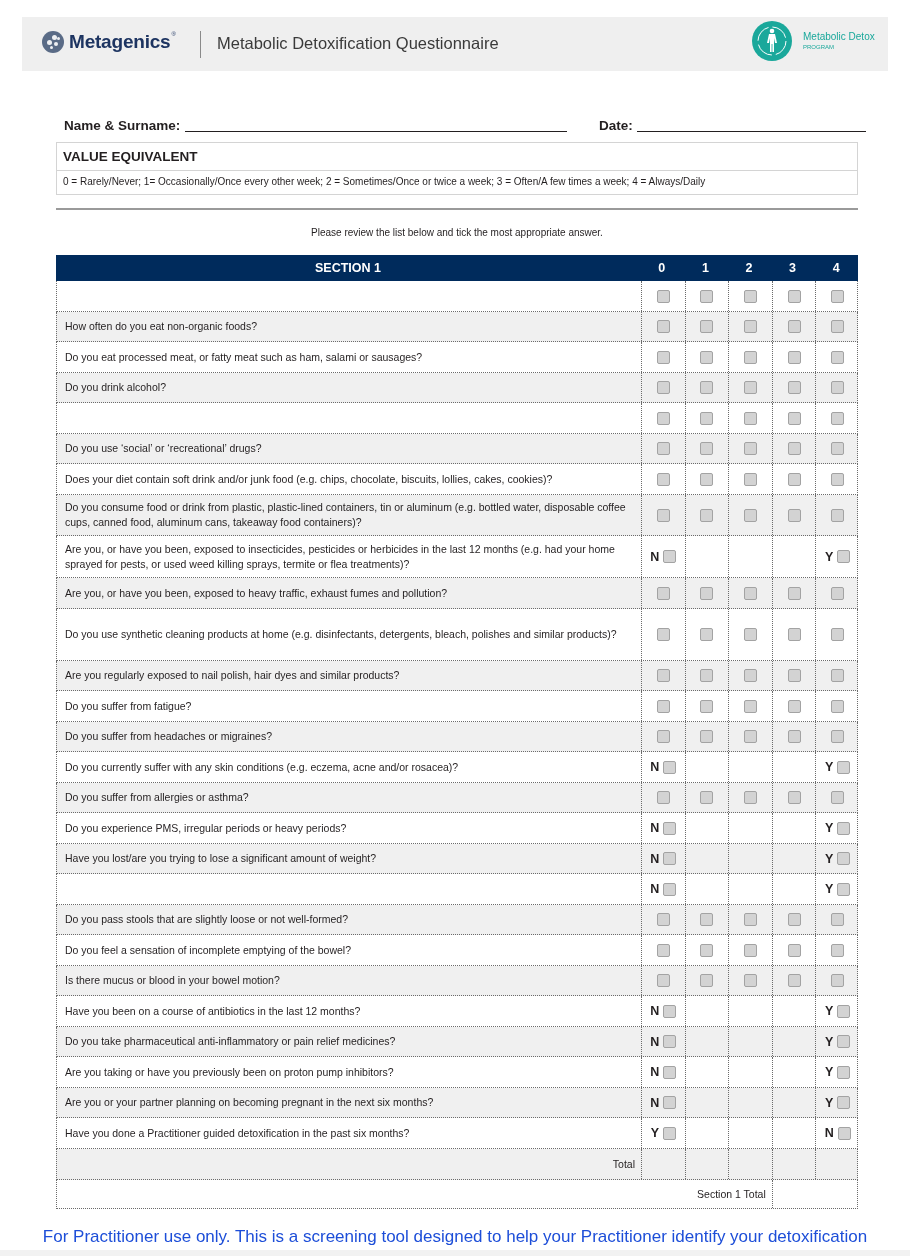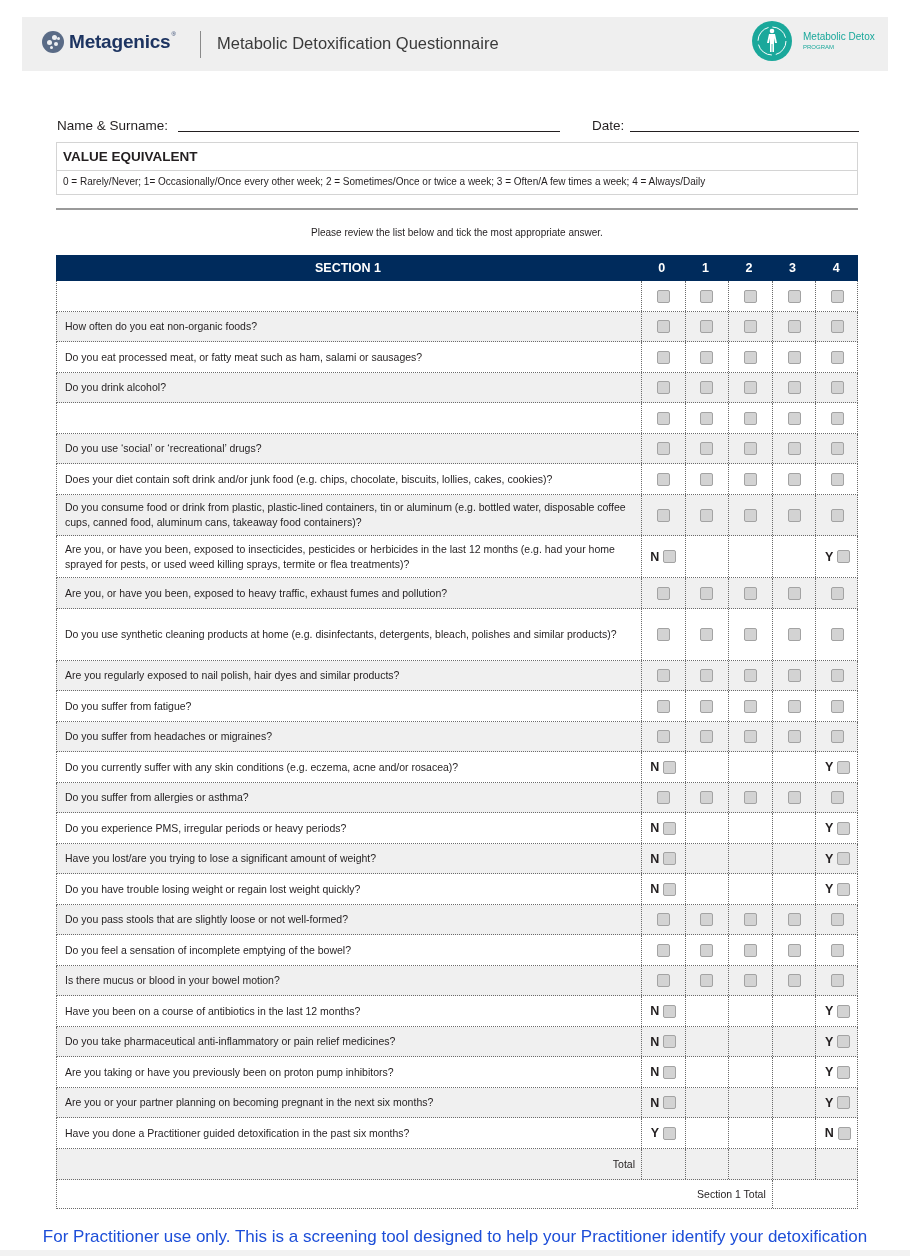--- a/index.html
+++ b/index.html
@@ -18,21 +18,21 @@
   .brand-name { font-size:19px; font-weight:bold; color:#1d3461; letter-spacing:-0.2px; }
   .brand-name sup { font-size:6px; font-weight:normal; vertical-align:top; margin-left:1px; }
   .header-divider { position:absolute; left:178px; top:14px; width:1px; height:27px; background:#8a8a8a; }
   .header-title { position:absolute; left:195px; top:17px; font-size:16.5px; color:#3a3a3a; }
   .program-logo {
     position:absolute; left:730px; top:4px; width:40px; height:40px; border-radius:50%; background:#1aa89b;
   }
   .program-name { position:absolute; left:781px; top:14px; font-size:10px; color:#1aa89b; line-height:11px; }
   .program-sub { position:absolute; left:781px; top:27px; font-size:6px; color:#1aa89b; }
 
-  .name-row { position:absolute; left:57px; top:118px; width:802px; height:16px; font-size:13.5px; font-weight:normal; }
+  .name-row { position:absolute; left:64px; top:118px; width:802px; height:16px; font-size:13.5px; font-weight:bold; }
   .name-label { position:absolute; left:0; top:0; }
   .name-line { position:absolute; left:121px; top:13px; width:382px; border-bottom:1px solid #231f20; }
   .date-label { position:absolute; left:535px; top:0; }
   .date-line { position:absolute; left:573px; top:13px; width:229px; border-bottom:1px solid #231f20; }
 
   .value-box {
     position:absolute; left:56px; top:142px; width:800px; height:51px; border:1px solid #d4d4d4;
   }
   .value-title {
     position:absolute; left:0; top:0; width:800px; height:27px; border-bottom:1px solid #d4d4d4;
@@ -424,21 +424,20 @@
         </div>
         <div class="cell" style="left: 627.6px;"></div>
         <div class="cell" style="left: 671.2px;"></div>
         <div class="cell" style="left: 714.8px;"></div>
         <div class="cell" style="left: 758.4px;">
           <span class="yn">Y</span>
           <span class="cb"></span>
         </div>
       </div>
       <div class="row" style="height: 31px;">
-        <div class="q">Do you have trouble losing weight or regain lost weight quickly?</div>
         <div class="cell" style="left: 584px;">
           <span class="yn">N</span>
           <span class="cb"></span>
         </div>
         <div class="cell" style="left: 627.6px;"></div>
         <div class="cell" style="left: 671.2px;"></div>
         <div class="cell" style="left: 714.8px;"></div>
         <div class="cell" style="left: 758.4px;">
           <span class="yn">Y</span>
           <span class="cb"></span>

